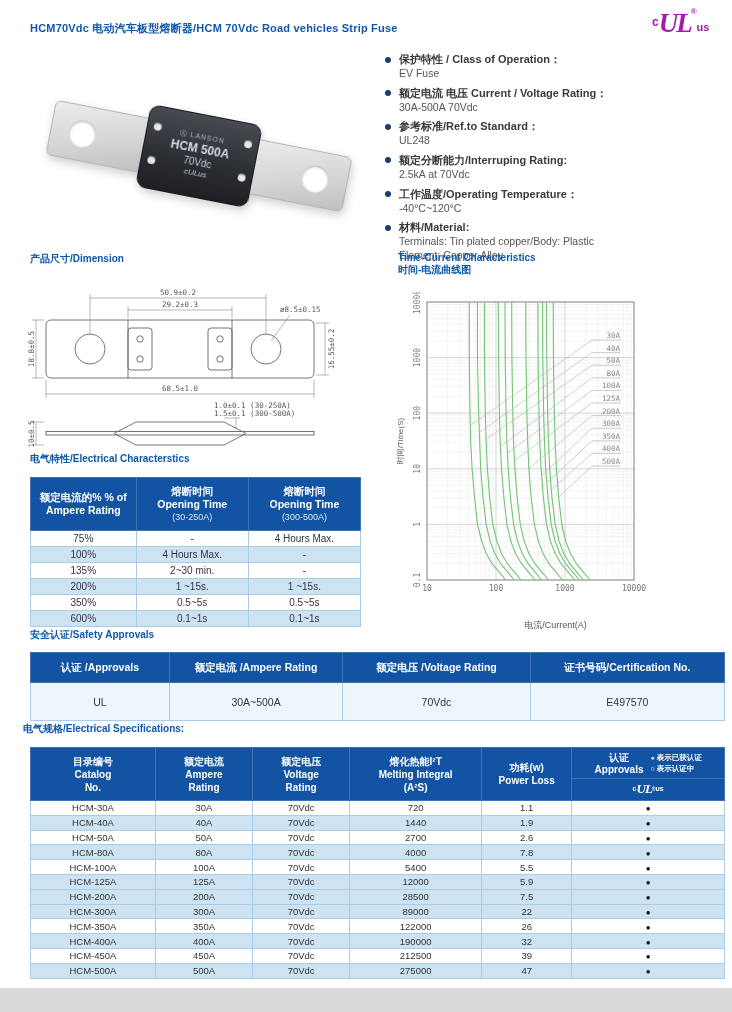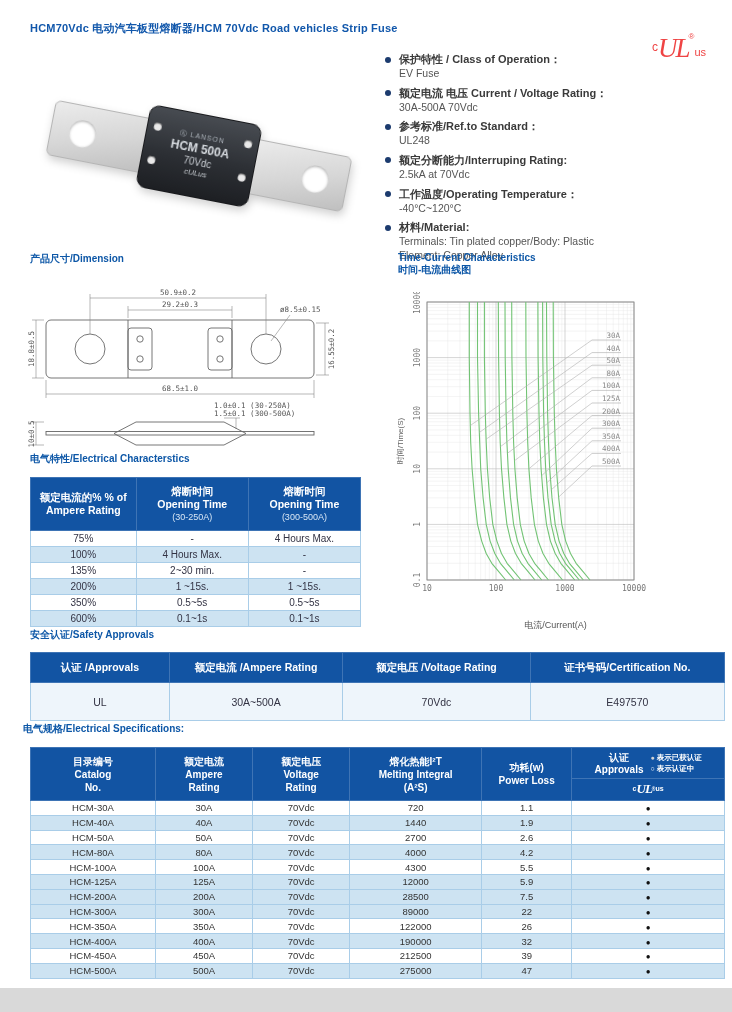--- a/index.html
+++ b/index.html
@@ -1,21 +1,21 @@
 <!DOCTYPE html>
 <html><head>
 <meta charset="utf-8">
 <style>
   html,body{margin:0;padding:0;background:#fff;}
   .page{position:relative;width:732px;height:1012px;background:#fff;overflow:hidden;
         font-family:"Liberation Sans","DejaVu Sans",sans-serif;color:#333;}
   
   .page-title{position:absolute;left:30px;top:14px;width:600px;font-size:11px;font-weight:bold;
               color:#1157ab;letter-spacing:.2px;}
-  .ul-logo{position:absolute;left:652px;top:32px;color:#ef4444;font-weight:normal;white-space:nowrap;}
+  .ul-logo{position:absolute;left:652px;top:7px;color:#a21caf;font-weight:bold;white-space:nowrap;}
   .ul-logo .c{font-size:12px;vertical-align:6px;}
   .ul-logo .ul{font-size:27px;font-style:italic;letter-spacing:-2px;font-family:"Liberation Serif",serif;}
   .ul-logo .r{font-size:8px;vertical-align:18px;}
   .ul-logo .us{font-size:11px;vertical-align:1px;}
   
   .photo{position:absolute;left:38px;top:66px;width:322px;height:180px;}
   .fuse{position:absolute;left:10px;top:48px;display:flex;align-items:center;transform:rotate(11deg);
         filter:drop-shadow(2px 4px 4px rgba(0,0,0,.18));}
   .tab{width:100px;height:54px;border-radius:6px;position:relative;
        background:linear-gradient(165deg,#ececec 0%,#d6d6d6 55%,#bfbfbf 100%);border:1px solid #b5b5b5;}
@@ -524,28 +524,28 @@
           <td>70Vdc</td>
           <td>2700</td>
           <td>2.6</td>
           <td><span class="appr-dot">●</span></td>
         </tr>
         <tr class="alt">
           <td>HCM-80A</td>
           <td>80A</td>
           <td>70Vdc</td>
           <td>4000</td>
-          <td>4.2</td>
+          <td>7.8</td>
           <td><span class="appr-dot">●</span></td>
         </tr>
         <tr>
           <td>HCM-100A</td>
           <td>100A</td>
           <td>70Vdc</td>
-          <td>4300</td>
+          <td>5400</td>
           <td>5.5</td>
           <td><span class="appr-dot">●</span></td>
         </tr>
         <tr class="alt">
           <td>HCM-125A</td>
           <td>125A</td>
           <td>70Vdc</td>
           <td>12000</td>
           <td>5.9</td>
           <td><span class="appr-dot">●</span></td>

